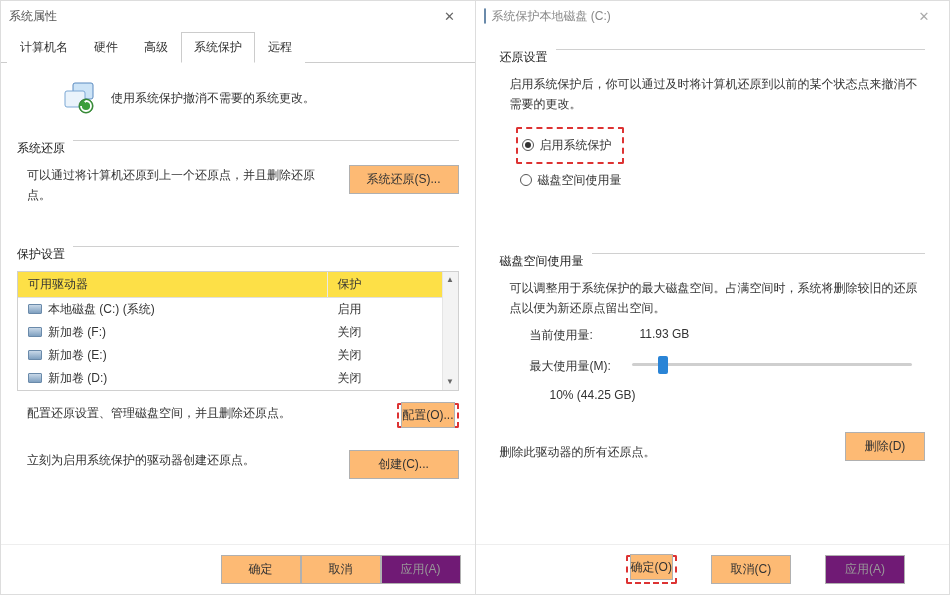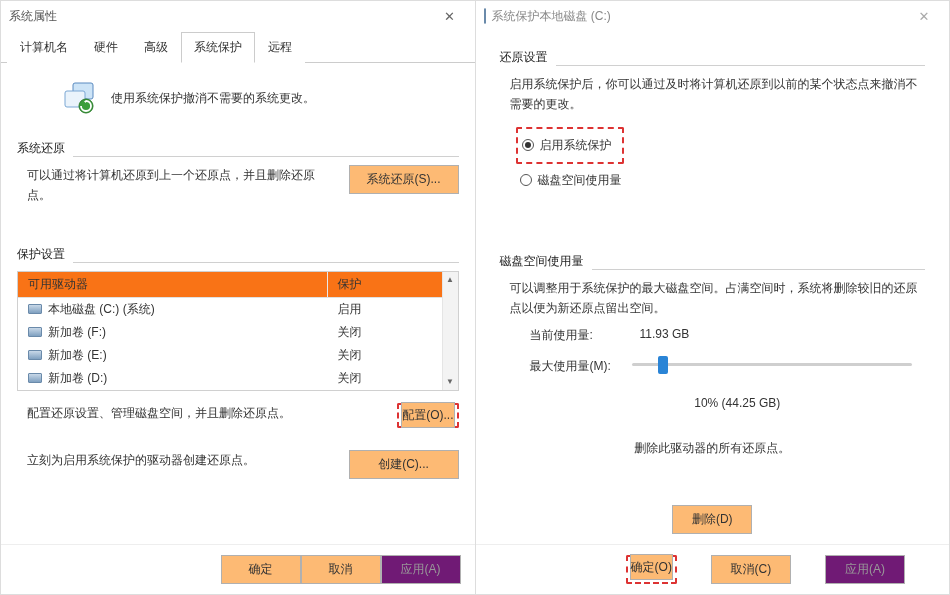--- a/index.html
+++ b/index.html
@@ -68,21 +68,21 @@
     align-items: center;
     gap: 14px;
     margin: 6px 0 22px 44px;
   }
   .shield-icon {
     width: 36px; height: 36px;
     position: relative;
   }
   .section-header {
     display: flex;
-    align-items: flex-end;
+    align-items: flex-start;
     margin: 10px 0 8px 0;
     font-size: 12px;
     color: #222;
   }
   .section-header .line {
     flex: 1;
     border-top: 1px solid #d0d0d0;
     margin-left: 8px;
   }
   .section-body {
@@ -113,21 +113,21 @@
     padding: 10px 14px;
     border-top: 1px solid #eee;
   }
   .drives-box {
     border: 1px solid #d0d0d0;
     margin: 6px 0 12px 0;
     position: relative;
   }
   .drives-header {
     display: flex;
-    background: #f97316;
+    background: #fde047;
     border-bottom: 1px solid #e0e0e0;
     font-size: 12px;
   }
   .drives-header .col1 { flex: 1; padding: 4px 10px; border-right: 1px solid #e8e8e8; }
   .drives-header .col2 { width: 130px; padding: 4px 10px; }
   .drive-row {
     display: flex;
     font-size: 12px;
     padding: 2px 0;
   }
@@ -195,27 +195,26 @@
     border-radius: 2px;
   }
   .slider-thumb {
     position: absolute;
     top: 2px;
     width: 10px; height: 18px;
     background: #2a84d6;
     border-radius: 2px;
     left: 26px;
   }
-  .slider-label { text-align: center; margin-top: 14px; }
+  .slider-label { text-align: left; margin-top: 6px; }
   .delete-row {
     display: flex;
-    align-items: center;
+    align-items: flex-end;
     gap: 24px;
     margin-top: 30px;
-    flex-direction: column;
   }
   .delete-row .spacer { flex: 1; }
   .right-content { padding: 8px 24px 0 24px; }
   .pad-left { padding-left: 10px; }
 </style>
 </head>
 <body>
 
 <div class="window">
   <div class="titlebar">

